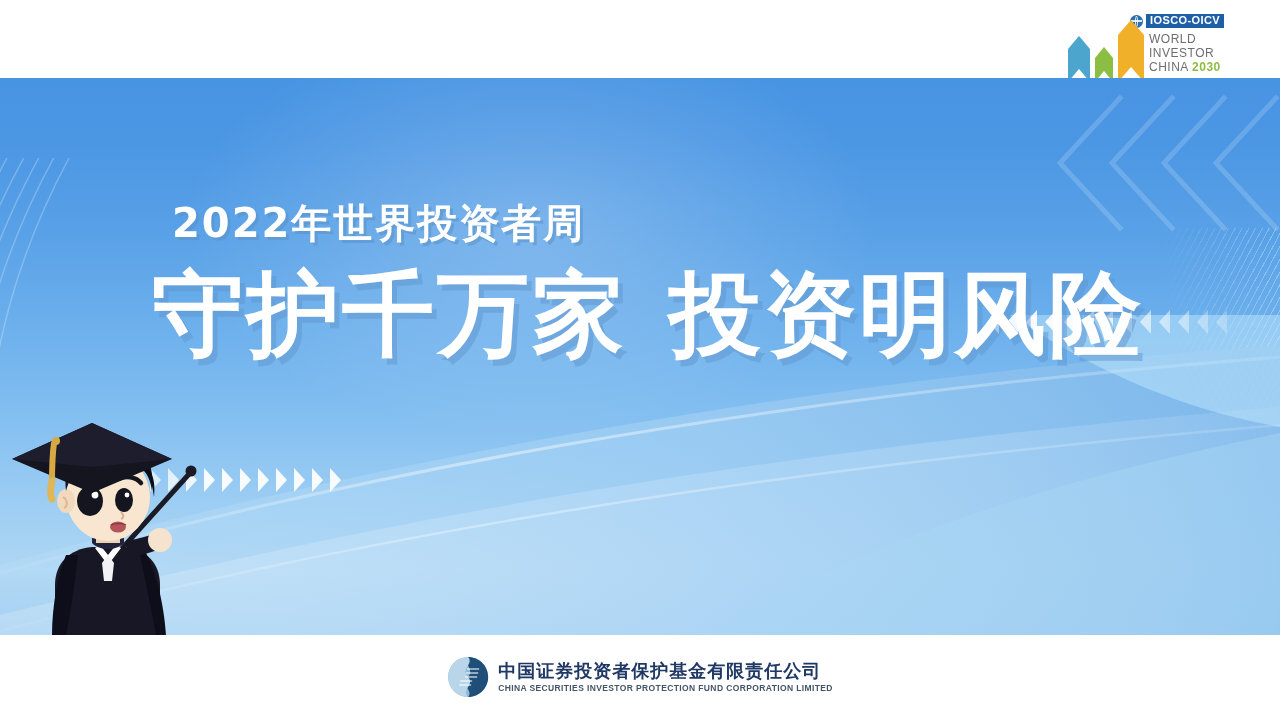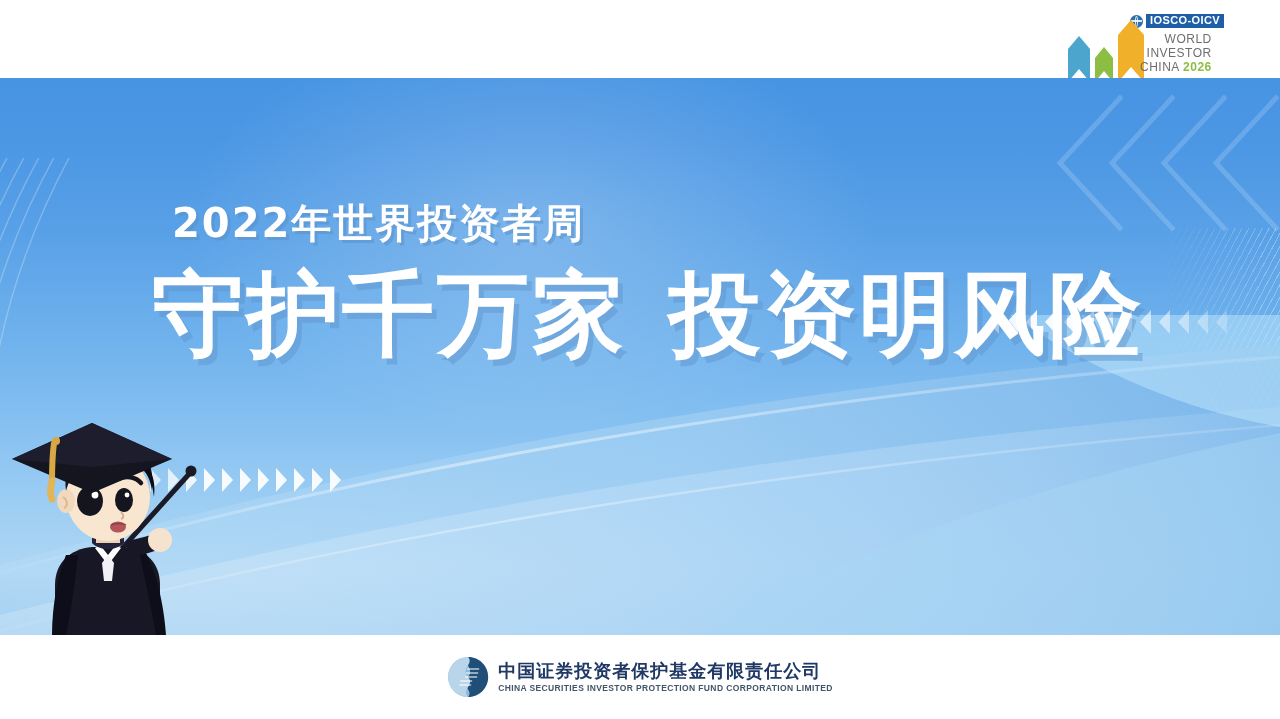--- a/index.html
+++ b/index.html
@@ -22,21 +22,20 @@
     overflow: hidden;
   }
 
   
   .header-band {
     position: absolute;
     left: 0; top: 0;
     width: 1240px;
     height: 88px;
     background: #ffffff;
-    text-align: right;
   }
 
   
   .wiw-lockup {
     position: absolute;
     right: 12px;
     top: 6px;
     width: 168px;
     height: 78px;
   }
@@ -130,21 +129,21 @@
   .p2 .body::after { border-left-width: 9px; border-right-width: 9px; border-bottom-width: 11px; }
 
   
   .p3 { left: 56px; }
   .p3 .nib { border-left-width: 13px; border-right-width: 13px; border-bottom-width: 15px; border-bottom-color: #f0b02a; }
   .p3 .body { width: 26px; height: 47px; background: #f0b02a; }
   .p3 .body::after { border-left-width: 13px; border-right-width: 13px; border-bottom-width: 15px; }
 
   .wiw-text {
     position: absolute;
-    left: 80px;
+    left: 89px;
     top: 26px;
     line-height: 14px;
     color: #6d6e70;
     font-size: 12px;
     font-weight: normal;
     letter-spacing: .5px;
     font-family: "Liberation Sans", sans-serif;
   }
   .wiw-text .yr { color: #8cbe44; font-weight: bold; }
 
@@ -365,21 +364,21 @@
           <div class="nib"></div>
           <div class="body"></div>
         </div>
       </div>
 
       <div class="wiw-text">
         <div>WORLD</div>
         <div>INVESTOR</div>
         <div>
           <span>CHINA</span>
-          <span class="yr">2026</span>
+          <span class="yr">2030</span>
         </div>
       </div>
 
     </div>
   </div>
 
   <div class="banner">
 
     <div class="glow"></div>
 

